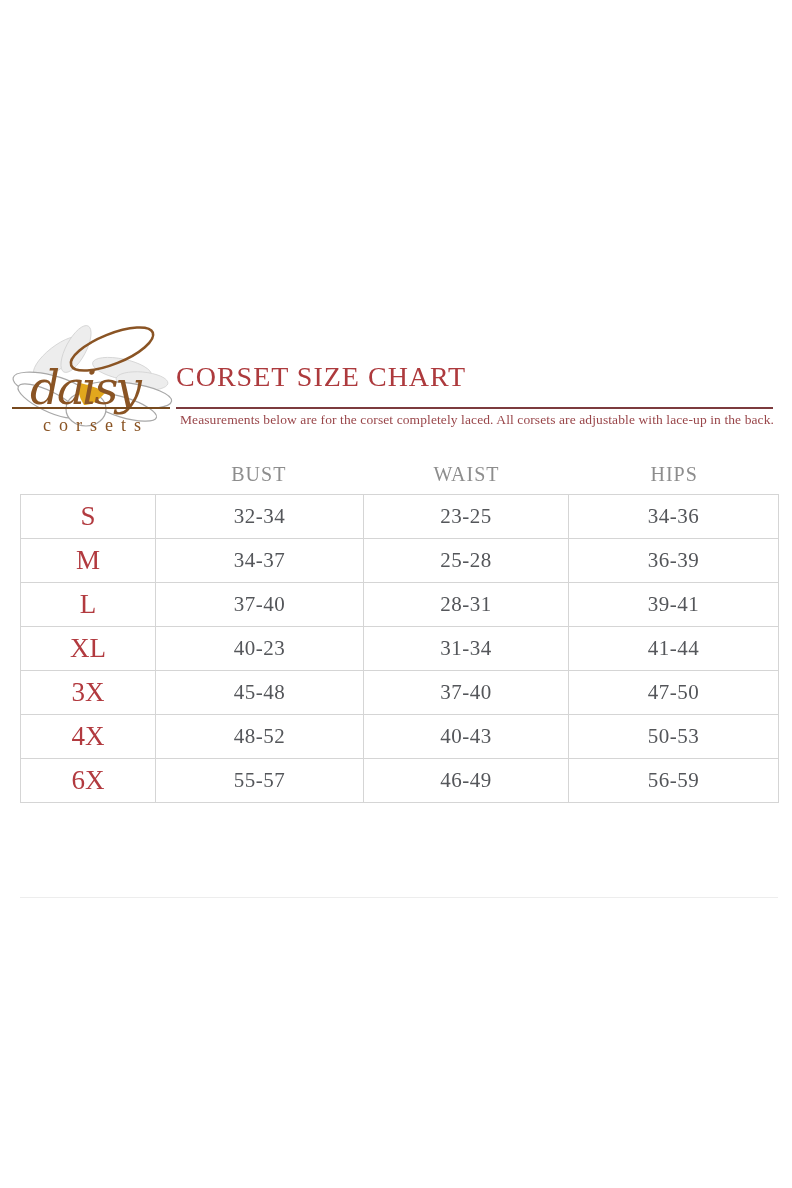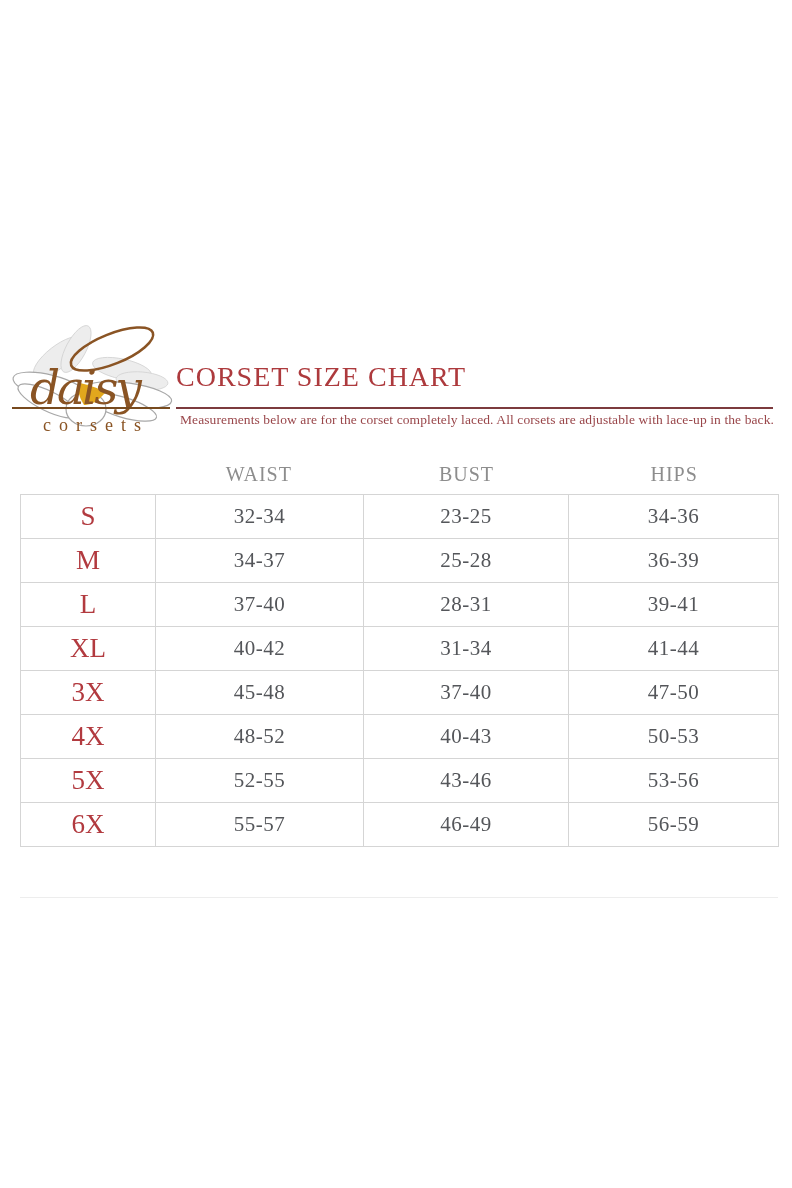--- a/index.html
+++ b/index.html
@@ -93,22 +93,22 @@
       <text class="logo-sub" x="86" y="114" text-anchor="middle">corsets</text>
     </svg>
   </div>
 
   <h1 class="title">CORSET SIZE CHART</h1>
   <div class="title-rule"></div>
   <p class="subtitle">Measurements below are for the corset completely laced.  All corsets are adjustable with lace-up in the back.</p>
 
   <div class="col-headers">
     <div class="col-spacer"></div>
+    <div class="col-h">BUST</div>
     <div class="col-h">WAIST</div>
-    <div class="col-h">BUST</div>
     <div class="col-h">HIPS</div>
   </div>
 
   <table class="size-table">
     <colgroup>
       <col style="width:135px">
       <col style="width:208px">
       <col style="width:205px">
       <col style="width:210px">
     </colgroup>
@@ -126,43 +126,37 @@
           <td class="val-cell">36-39</td>
         </tr>
         <tr>
           <td class="size-cell">L</td>
           <td class="val-cell">37-40</td>
           <td class="val-cell">28-31</td>
           <td class="val-cell">39-41</td>
         </tr>
         <tr>
           <td class="size-cell">XL</td>
-          <td class="val-cell">40-42</td>
+          <td class="val-cell">40-23</td>
           <td class="val-cell">31-34</td>
           <td class="val-cell">41-44</td>
         </tr>
         <tr>
           <td class="size-cell">3X</td>
           <td class="val-cell">45-48</td>
           <td class="val-cell">37-40</td>
           <td class="val-cell">47-50</td>
         </tr>
         <tr>
           <td class="size-cell">4X</td>
           <td class="val-cell">48-52</td>
           <td class="val-cell">40-43</td>
           <td class="val-cell">50-53</td>
         </tr>
         <tr>
-          <td class="size-cell">5X</td>
-          <td class="val-cell">52-55</td>
-          <td class="val-cell">43-46</td>
-          <td class="val-cell">53-56</td>
-        </tr>
-        <tr>
           <td class="size-cell">6X</td>
           <td class="val-cell">55-57</td>
           <td class="val-cell">46-49</td>
           <td class="val-cell">56-59</td>
         </tr>
       </tbody>
   </table>
 
   <div class="table-shadow-line"></div>
 

